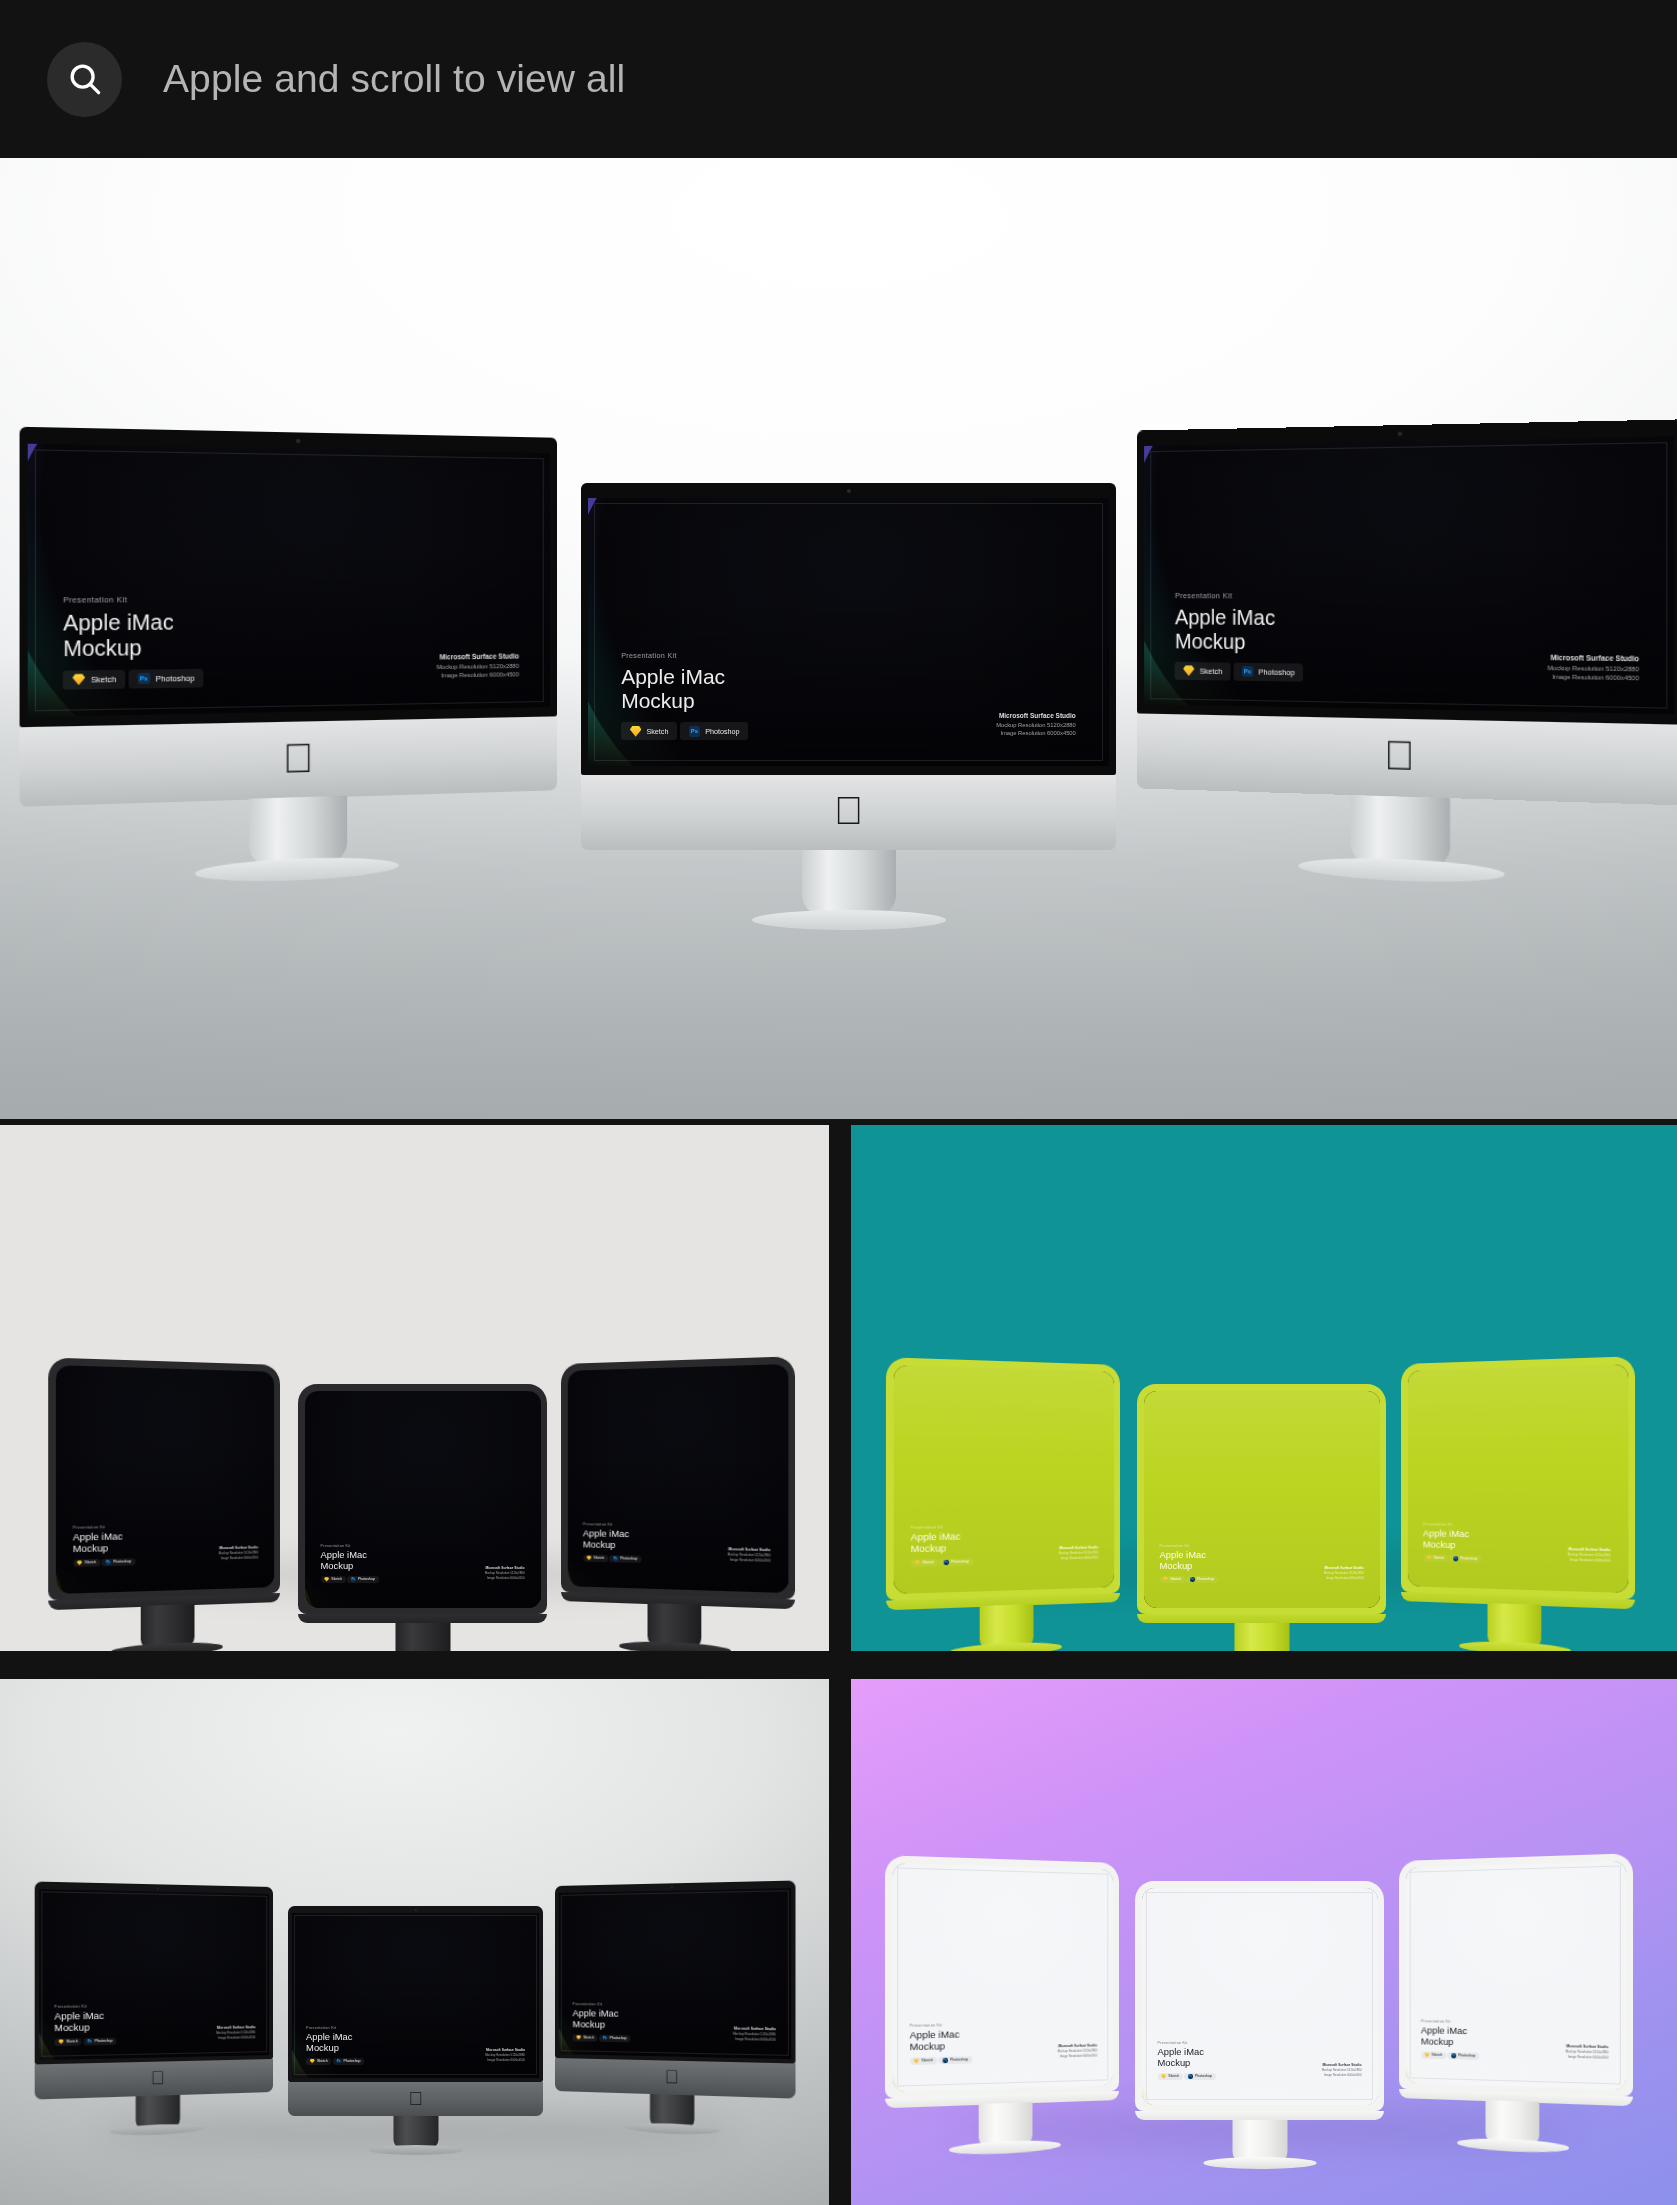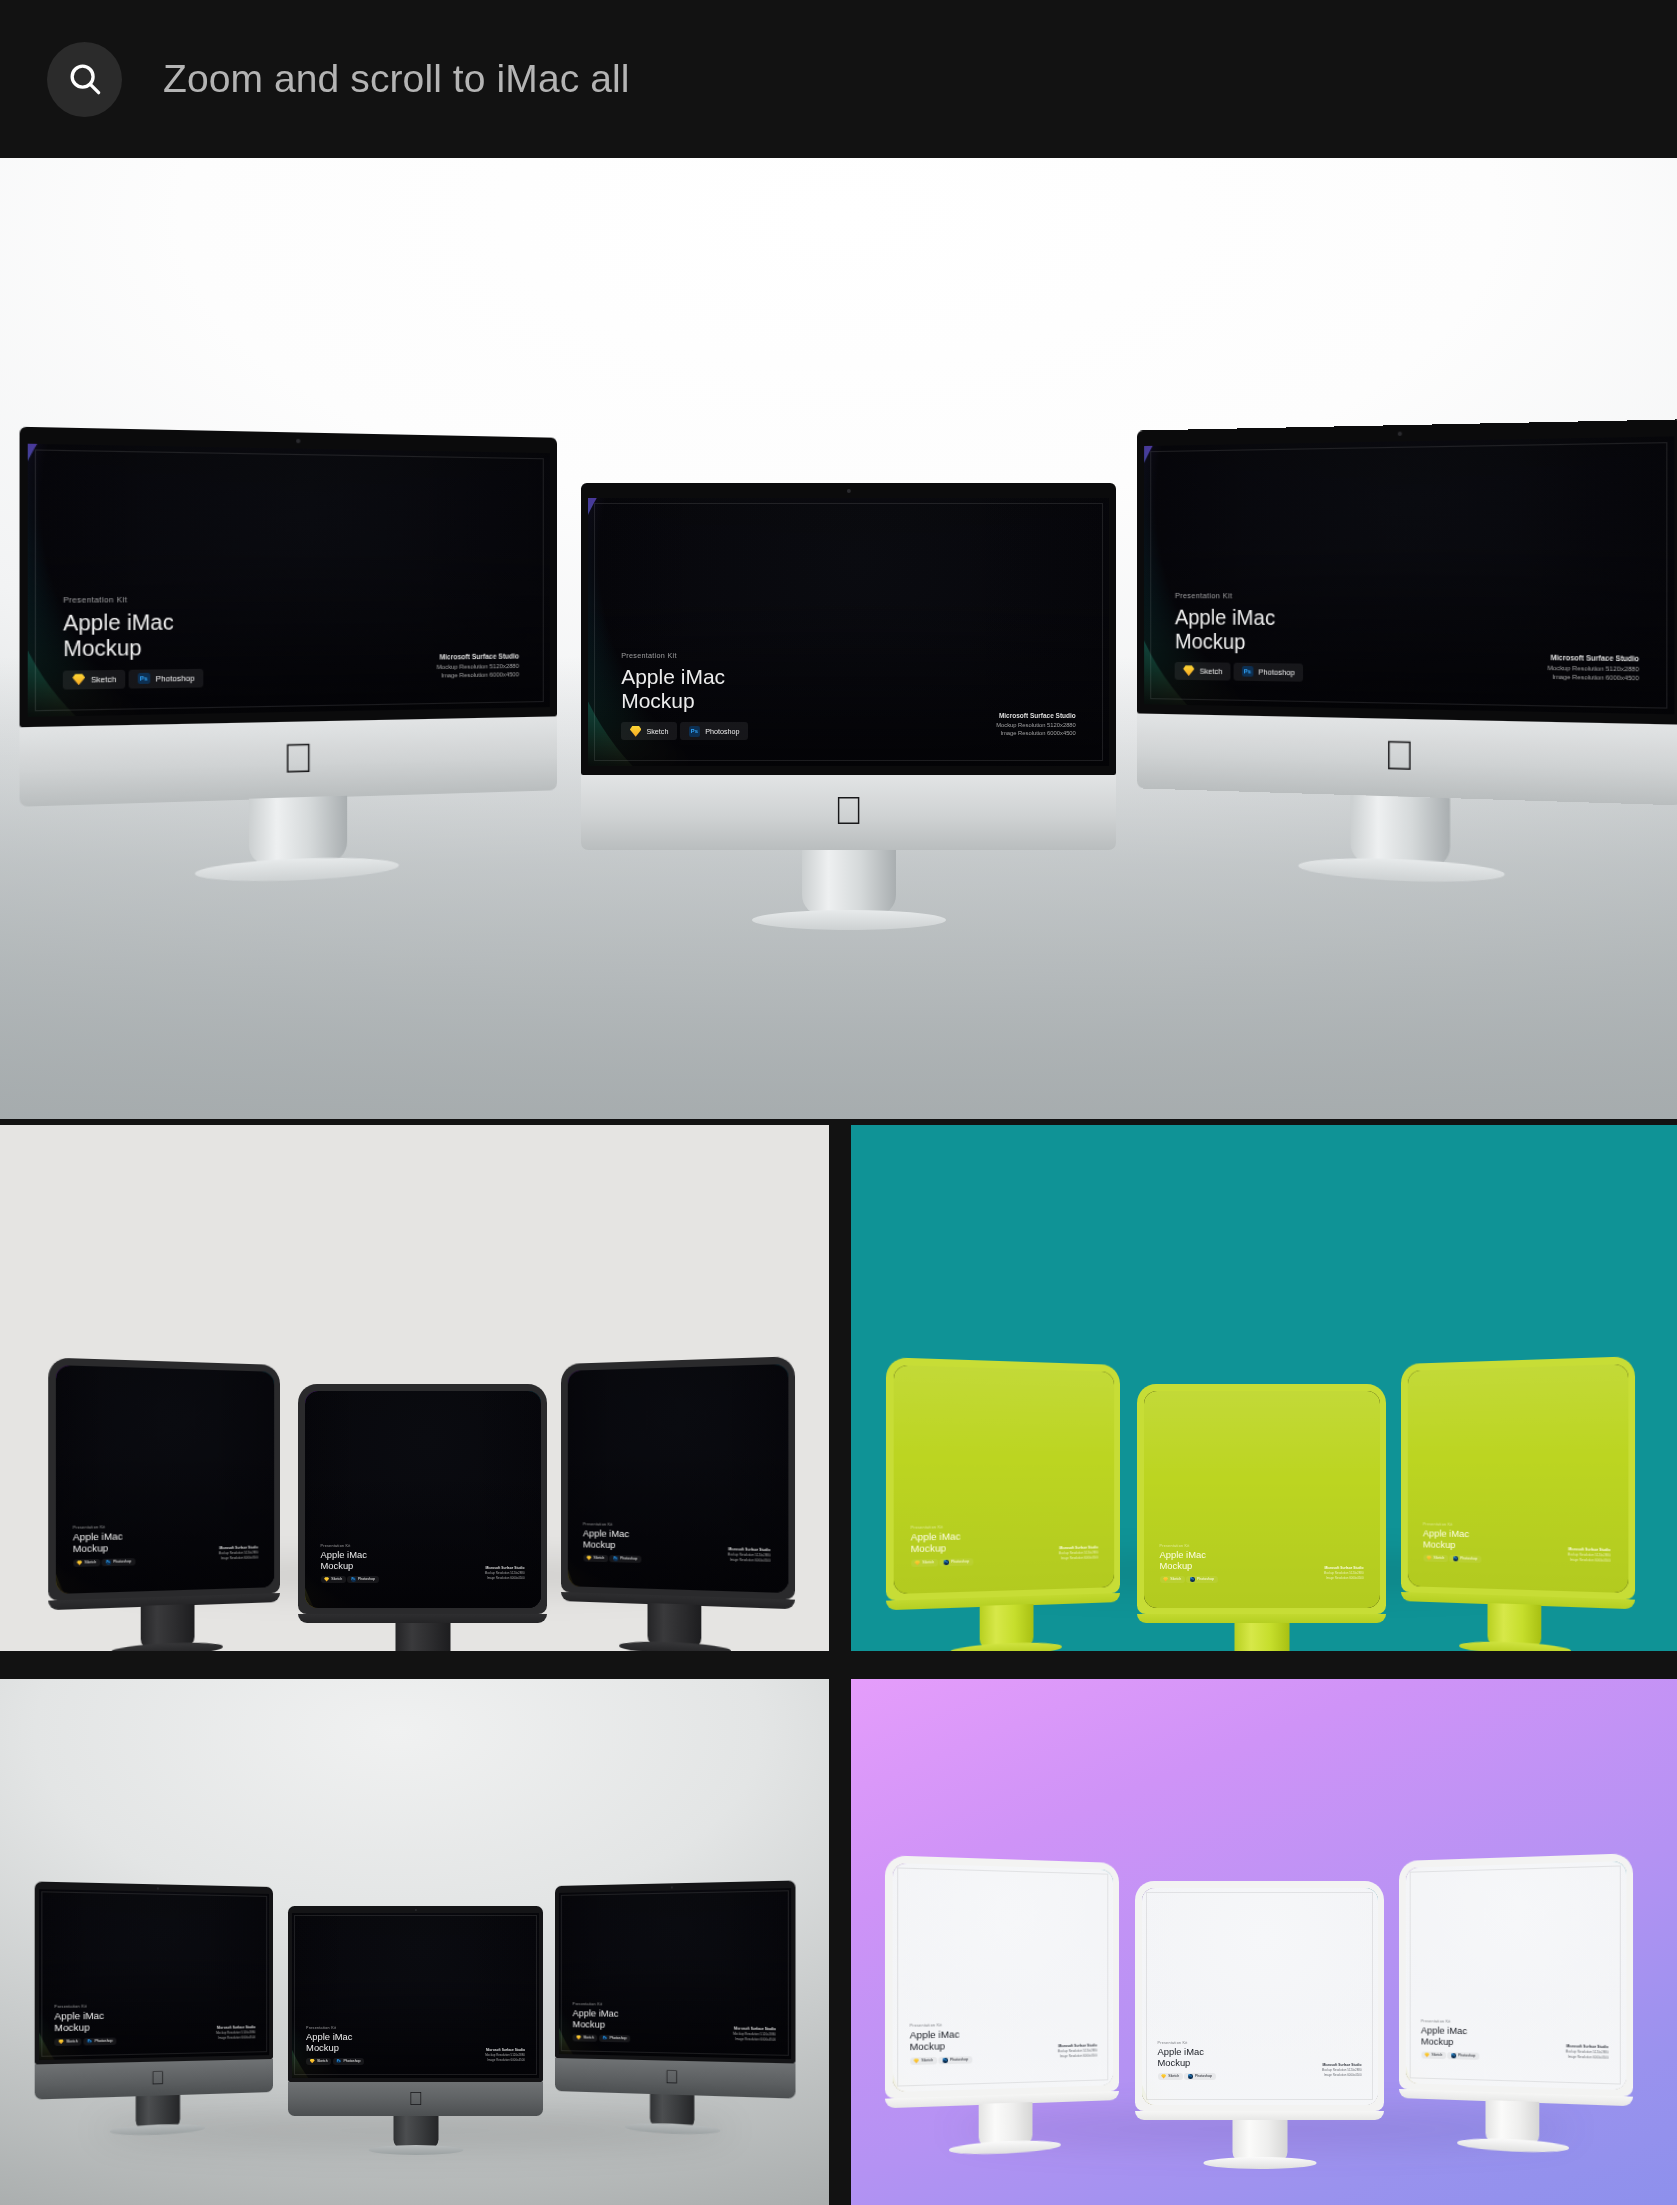--- a/index.html
+++ b/index.html
@@ -262,21 +262,21 @@
 
 <div class="topbar">
   <button class="search-btn">
     <span>
       <svg viewBox="0 0 24 24" fill="none" stroke="#ffffff" stroke-width="2.1" stroke-linecap="round">
         <circle cx="10.5" cy="10.5" r="6.6"></circle>
         <line x1="15.4" y1="15.4" x2="20.6" y2="20.6"></line>
       </svg>
     </span>
   </button>
-  <div class="topbar-label">Zoom and scroll to iMac all</div>
+  <div class="topbar-label">Apple and scroll to view all</div>
 </div>
 
 <div class="hero">
   <div class="hero-floor"></div>
 
   <div class="imac silver tilt-left" style="left:65px; top:285px; width:492px; height:268px; transform: perspective(1591px) rotateY(13deg) scale(1.04);">
     <div class="bezel" style="height:268px;">
       <div class="camera" style="top:5.8px; width:4.3px; height:4.3px;"></div>
       <div class="screen" style="left:7.2px; top:14.5px; right:7.2px; bottom:8.7px;">
         <div class="wall">

